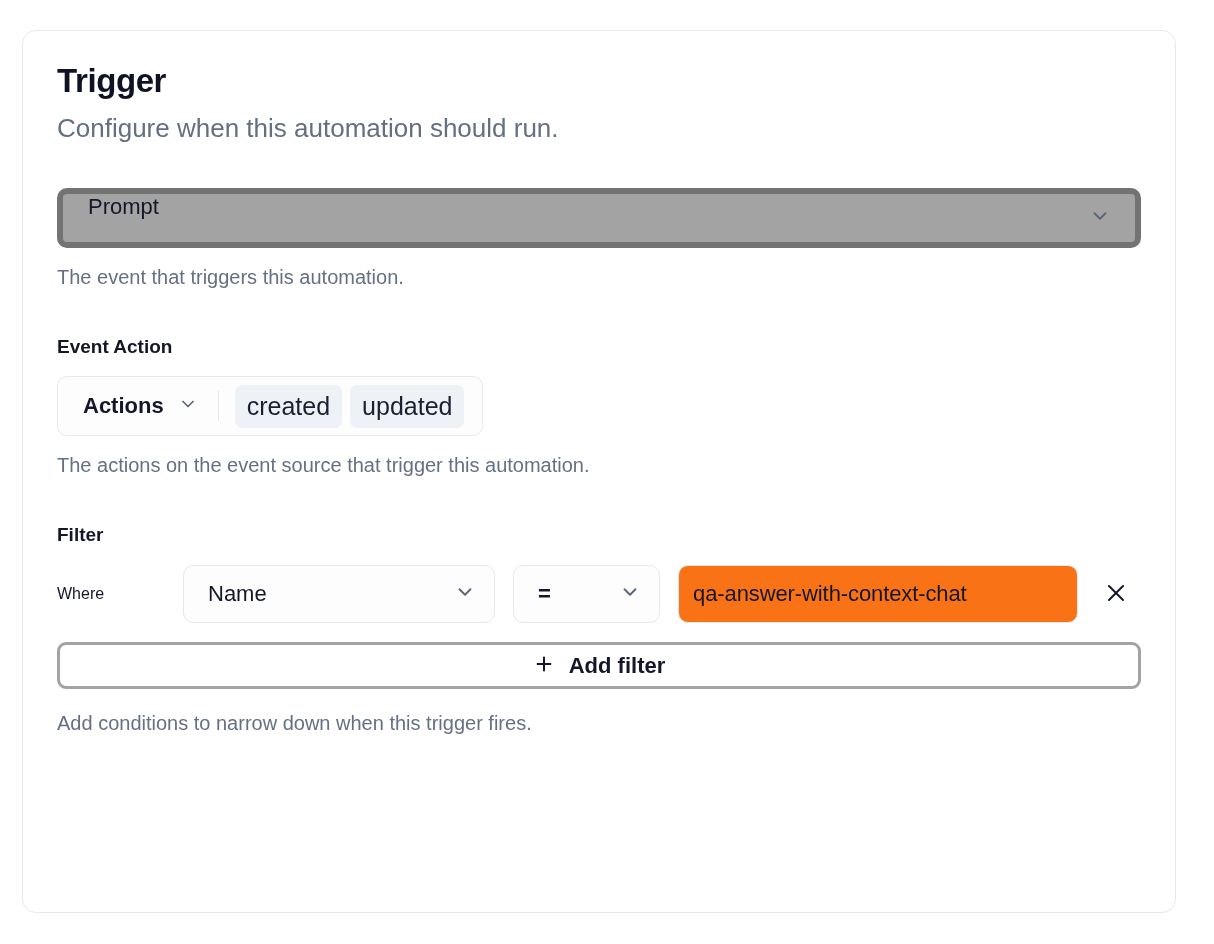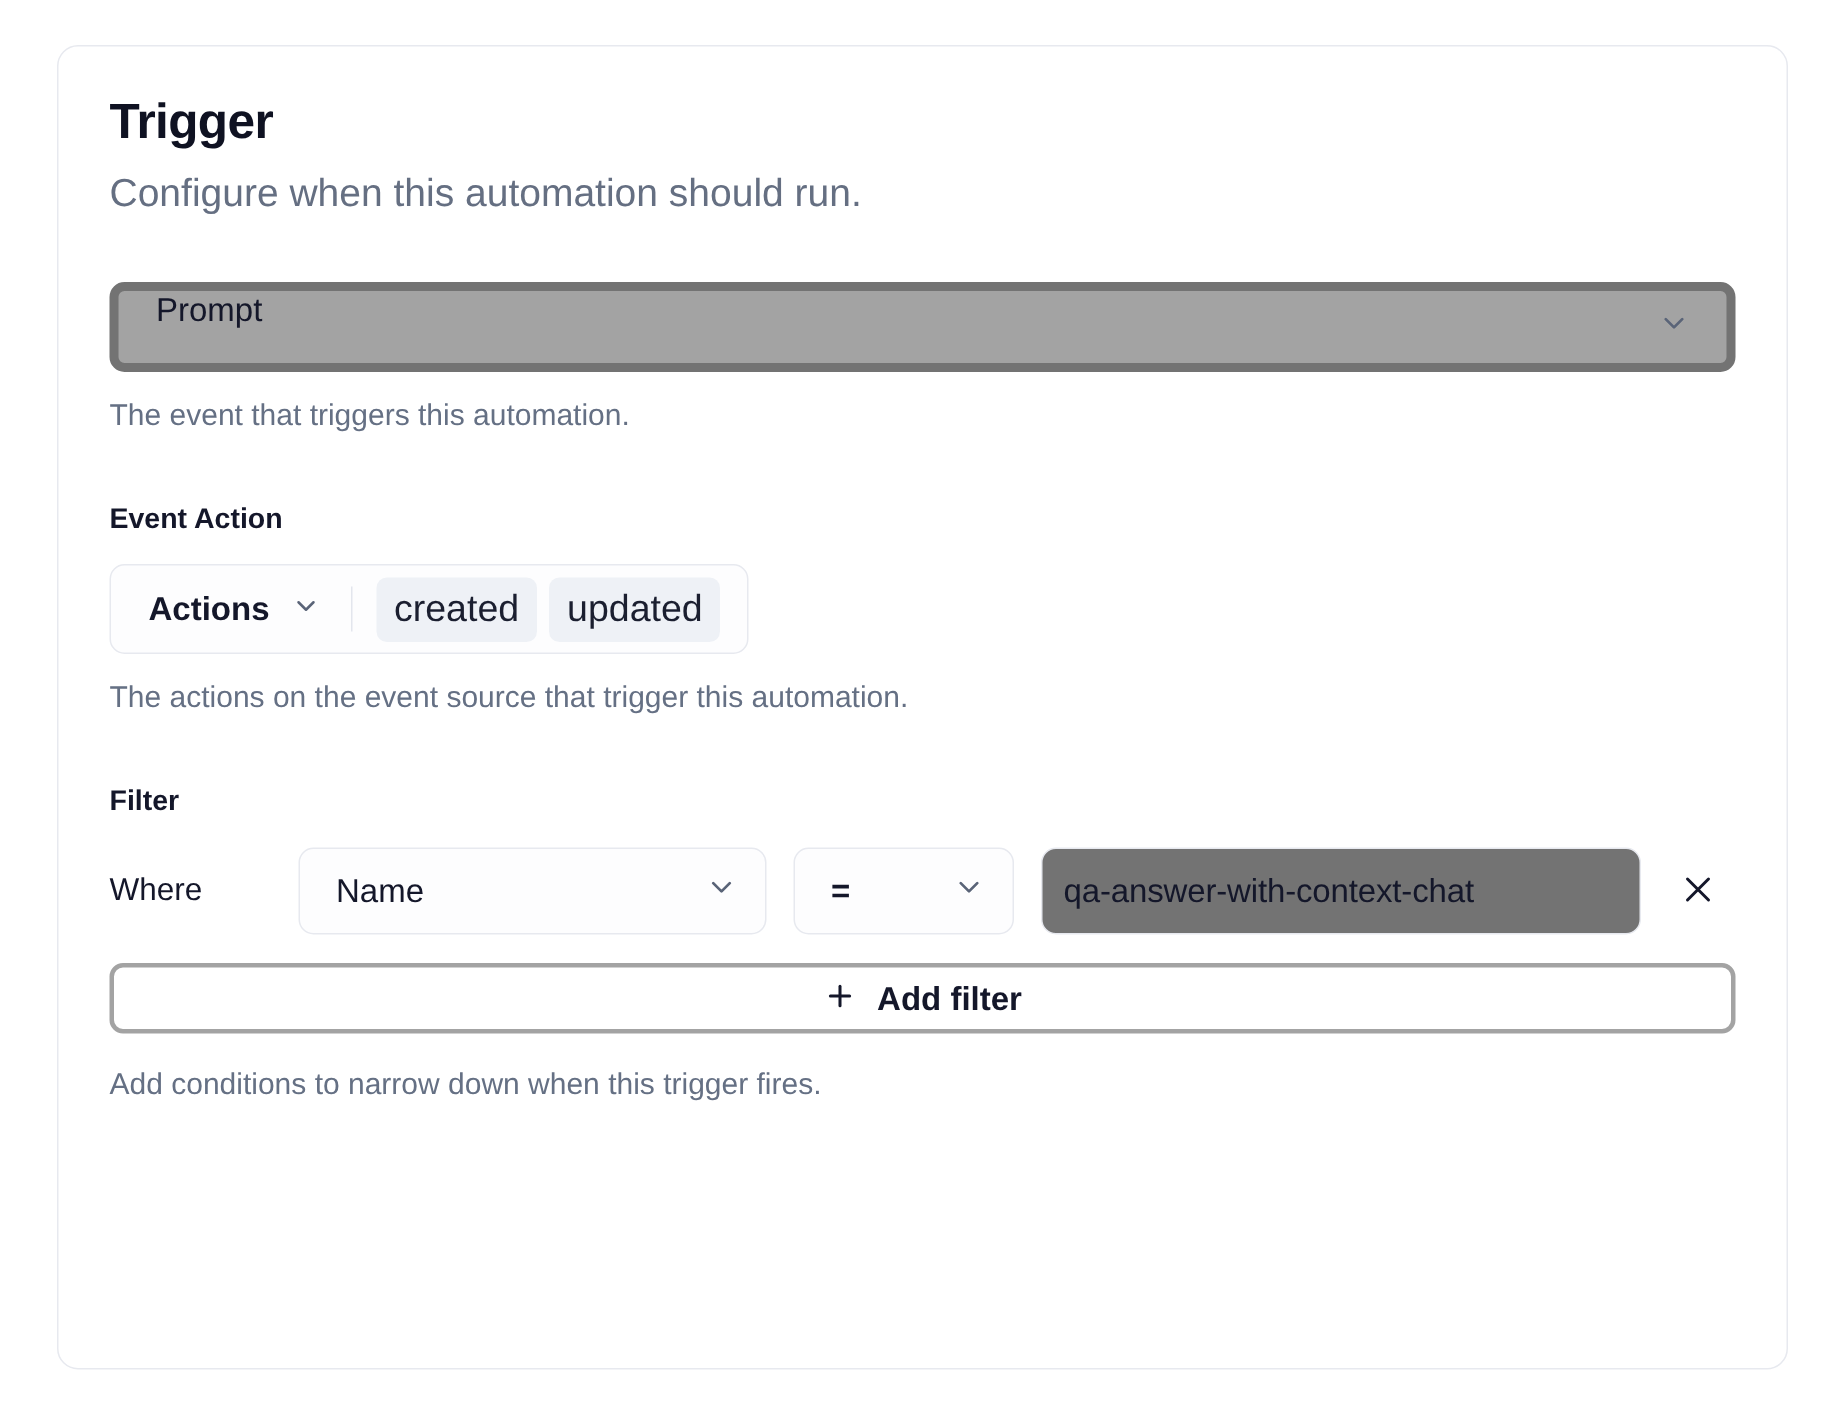--- a/index.html
+++ b/index.html
@@ -10,21 +10,21 @@
     width: 1214px;
     height: 944px;
     background: #ffffff;
     font-family: "Liberation Sans", sans-serif;
     -webkit-font-smoothing: antialiased;
     overflow: hidden;
   }
 
   .card {
     position: absolute;
-    left: 38px;
+    left: 22px;
     top: 30px;
     width: 1154px;
     height: 883px;
     box-sizing: border-box;
     background: #ffffff;
     border: 1px solid #e7e9ef;
     border-radius: 14px;
     padding: 30px 34px 0 34px;
   }
 
@@ -129,21 +129,21 @@
 
   
   .section-filter { margin-top: 45px; }
 
   .filter-row {
     margin-top: 19px;
     display: flex;
     align-items: center;
   }
   .where-label {
-    font-size: 21px;
+    font-size: 16px;
     color: #14172a;
     width: 126px;
     flex: 0 0 126px;
   }
   .select-box {
     position: relative;
     box-sizing: border-box;
     height: 58px;
     background: #fdfdfe;
     border: 1px solid #e7e9ef;
@@ -166,21 +166,21 @@
   .select-field { width: 312px; flex: 0 0 312px; align-items: center; }
   .select-operator { width: 147px; flex: 0 0 147px; margin-left: 18px; }
   .select-operator .select-value { font-weight: 700; }
 
   .value-input {
     box-sizing: border-box;
     width: 400px;
     flex: 0 0 400px;
     height: 58px;
     margin-left: 18px;
-    background: #737373;
+    background: #f97316;
     border: 1px solid #e7e9ef;
     border-radius: 10px;
     display: flex;
     align-items: center;
     padding: 0 14px;
   }
   .value-input .value-text {
     font-size: 22px;
     color: #14172a;
     white-space: nowrap;

